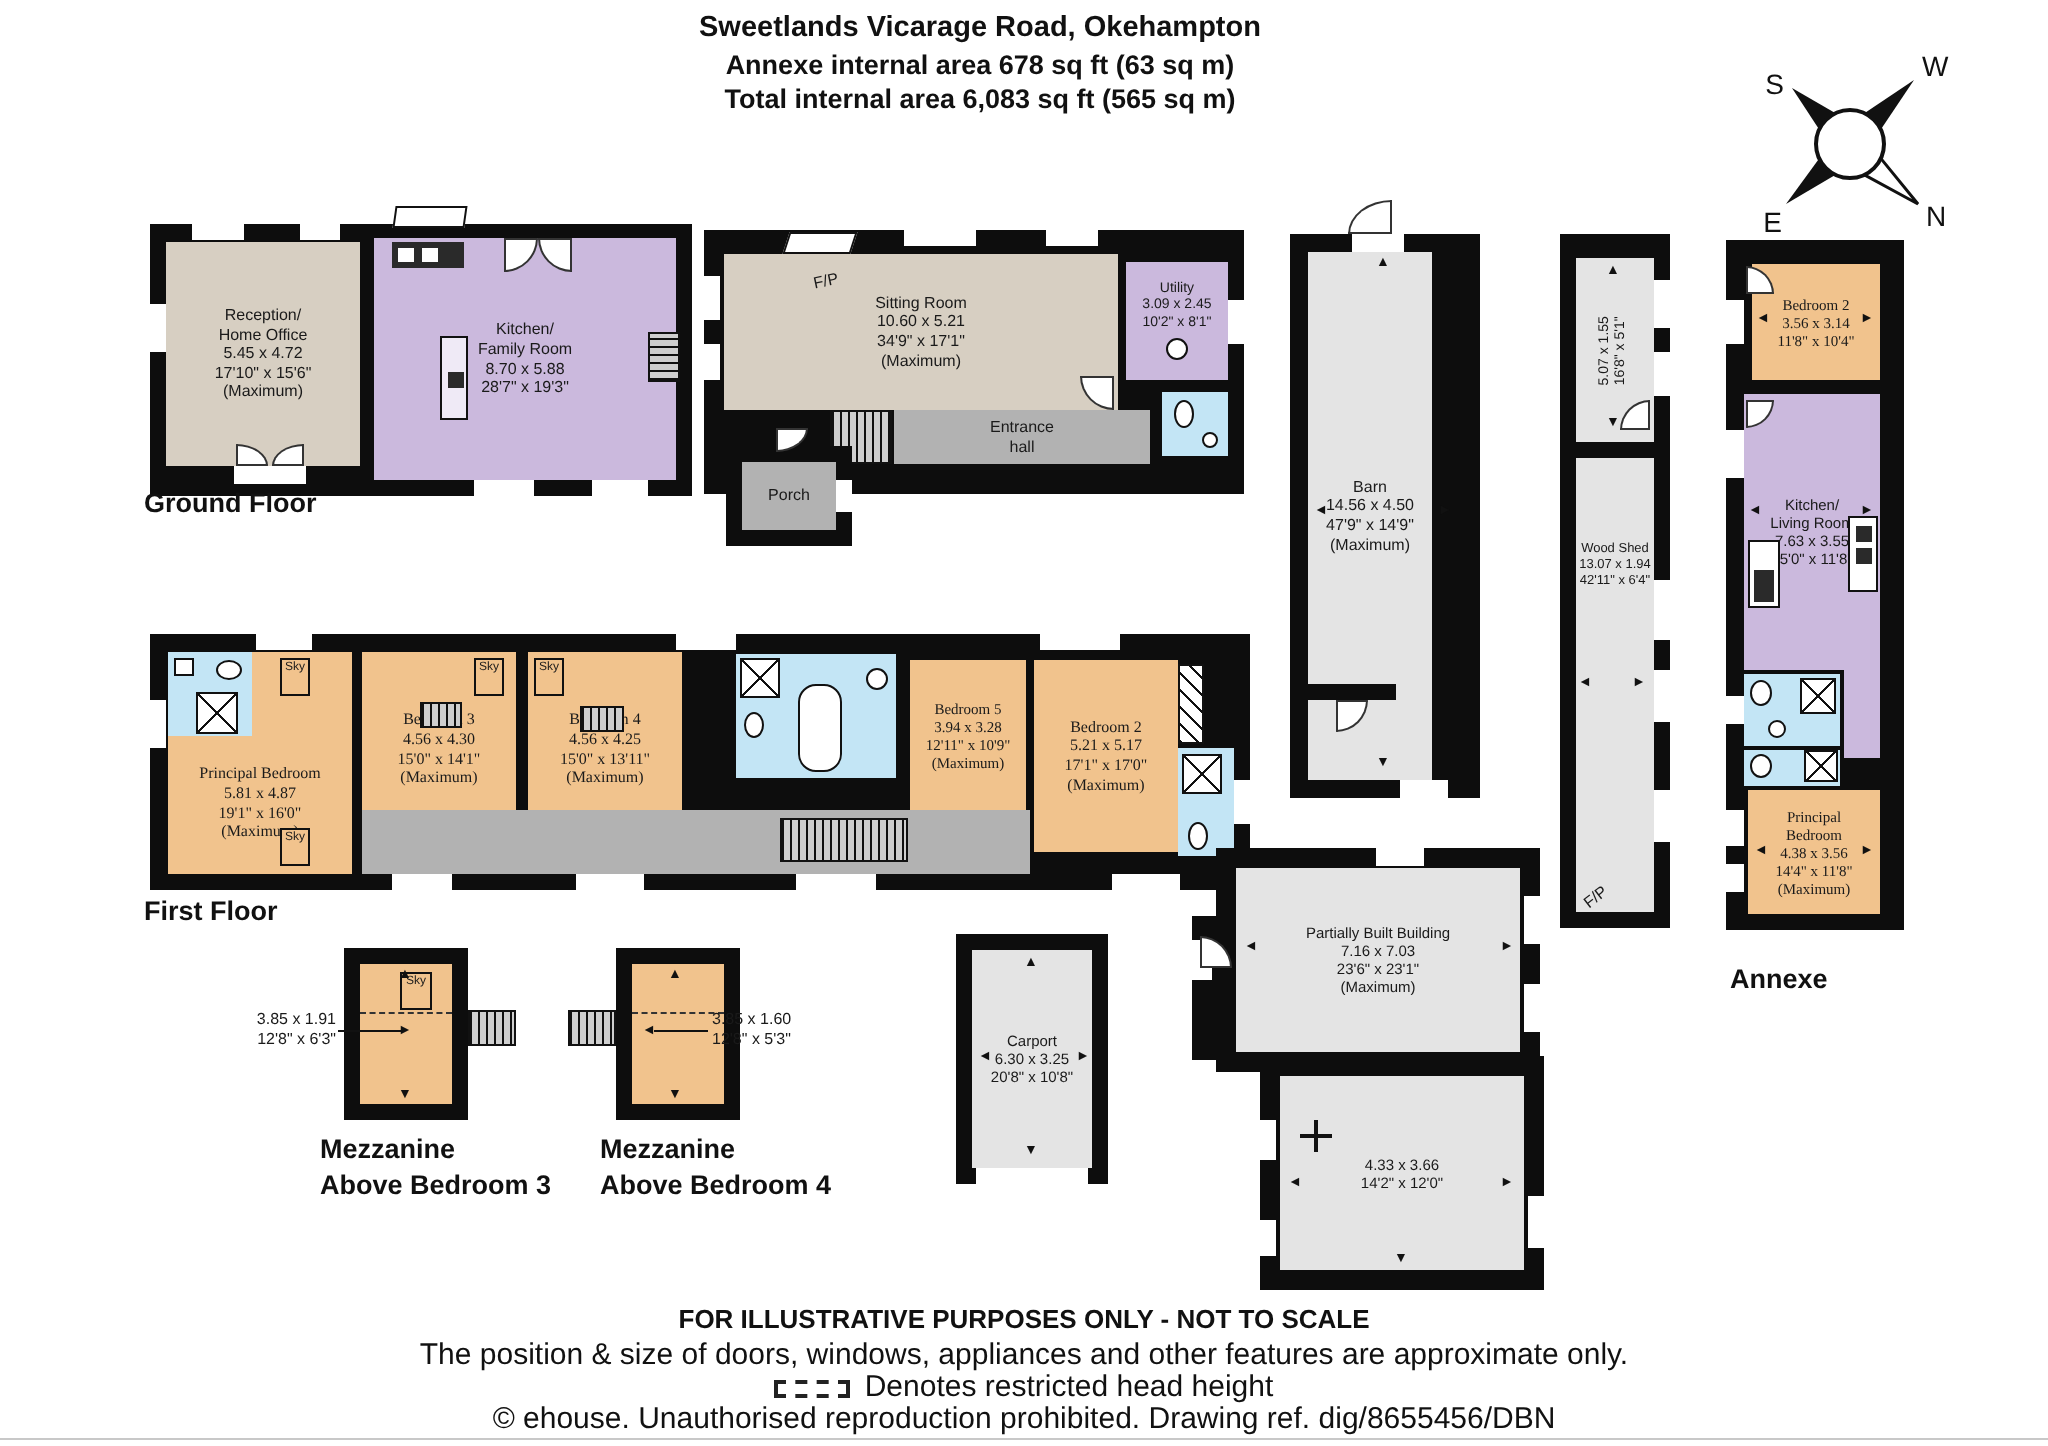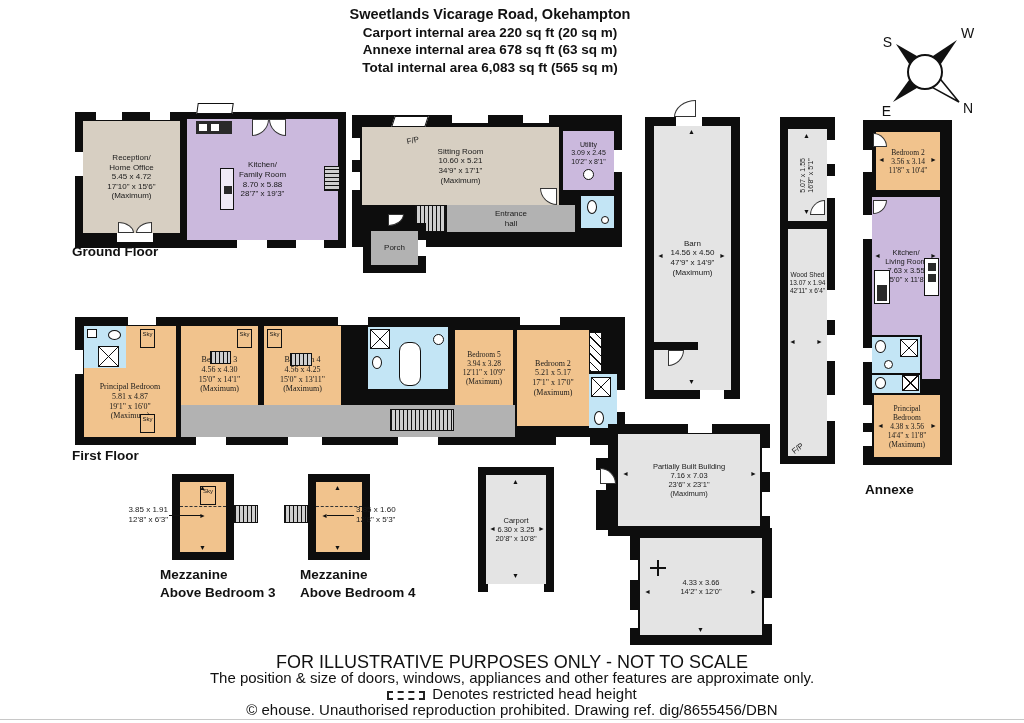--- a/index.html
+++ b/index.html
@@ -35,21 +35,20 @@
   .cross-h { position:absolute; background:#111; height:2px; width:16px; }
   .cross-v { position:absolute; background:#111; width:2px; height:16px; }
   .footer-line { position:absolute; width:1024px; text-align:center; font-size:15px; color:#111; }
   .dash-symbol { display:inline-block; width:38px; height:9px; border:2px dashed #222; margin-right:7px; vertical-align:-1px; }
 </style>
 </head>
 <body>
 
 <div class="abs" style="left:0;top:6px;width:980px">
   <div class="title-line" style="font-size:14.5px">Sweetlands Vicarage Road, Okehampton</div>
-  <div class="title-line">Carport internal area 220 sq ft (20 sq m)</div>
   <div class="title-line">Annexe internal area 678 sq ft (63 sq m)</div>
   <div class="title-line">Total internal area 6,083 sq ft (565 sq m)</div>
 </div>
 
 <svg class="abs" style="left:862px;top:20px" width="126" height="100" viewBox="0 0 126 100">
   <polygon points="34,24 47.6,44.8 55.8,36.6" fill="#111"></polygon>
   <polygon points="95,20 78.4,44.8 70.2,36.6" fill="#111"></polygon>
   <polygon points="31,82 47.6,59.2 55.8,67.4" fill="#111"></polygon>
   <polygon points="97,82 78.4,59.2 70.2,67.4" fill="#fff" stroke="#111" stroke-width="1.5"></polygon>
   <circle cx="63" cy="52" r="17" fill="#fff" stroke="#111" stroke-width="2"></circle>
@@ -124,21 +123,21 @@
 <i class="win" style="left:614px;top:150px;width:8px;height:22px"></i>
 <div class="shell" style="left:363px;top:223px;width:63px;height:50px"></div>
 <div class="room gray" style="left:371px;top:231px;width:47px;height:34px">
   <div class="lbl">Porch</div>
 </div>
 <div class="door" style="left:388px;top:214px;width:16px;height:12px;border-radius:0 0 100% 0"></div>
 <i class="win" style="left:418px;top:240px;width:8px;height:16px"></i>
 <div class="sec" style="left:72px;top:243px">Ground Floor</div>
 
 <div class="shell" style="left:645px;top:117px;width:95px;height:282px"></div>
-<div class="room light" style="left:654px;top:126px;width:77px;height:264px">
+<div class="room light" style="left:654px;top:126px;width:62px;height:264px">
   <div class="lbl">Barn
 14.56 x 4.50
 47'9" x 14'9"
 (Maximum)</div>
 </div>
 <i class="win" style="left:676px;top:117px;width:26px;height:9px"></i>
 <div class="door" style="left:674px;top:100px;width:22px;height:17px;border-radius:100% 0 0 0"></div>
 <div class="shell" style="left:654px;top:342px;width:44px;height:8px"></div>
 <div class="door" style="left:668px;top:350px;width:16px;height:16px;border-radius:0 0 100% 0"></div>
 <i class="win" style="left:700px;top:390px;width:24px;height:9px"></i>
@@ -342,19 +341,19 @@
 <i class="win" style="left:762px;top:492px;width:8px;height:24px"></i>
 <i class="win" style="left:764px;top:598px;width:8px;height:26px"></i>
 <i class="win" style="left:630px;top:560px;width:8px;height:20px"></i>
 <i class="win" style="left:630px;top:610px;width:8px;height:18px"></i>
 <span class="arrow" style="left:622px;top:470px">◄</span>
 <span class="arrow" style="left:750px;top:470px">►</span>
 <span class="arrow" style="left:644px;top:588px">◄</span>
 <span class="arrow" style="left:750px;top:588px">►</span>
 <span class="arrow" style="left:697px;top:626px">▼</span>
 
-<div class="footer-line" style="top:652px;font-weight:normal;font-size:18px">FOR ILLUSTRATIVE PURPOSES ONLY - NOT TO SCALE</div>
+<div class="footer-line" style="top:652px;font-weight:bold;font-size:13px">FOR ILLUSTRATIVE PURPOSES ONLY - NOT TO SCALE</div>
 <div class="footer-line" style="top:669px">The position &amp; size of doors, windows, appliances and other features are approximate only.</div>
 <div class="footer-line" style="top:685px">
   <span class="dash-symbol"></span><span>Denotes restricted head height</span>
 </div>
 <div class="footer-line" style="top:701px">© ehouse. Unauthorised reproduction prohibited. Drawing ref. dig/8655456/DBN</div>
 <div class="abs" style="left:0;top:719px;width:1024px;height:1px;background:#c8c8c8"></div>
 
 </body></html>

